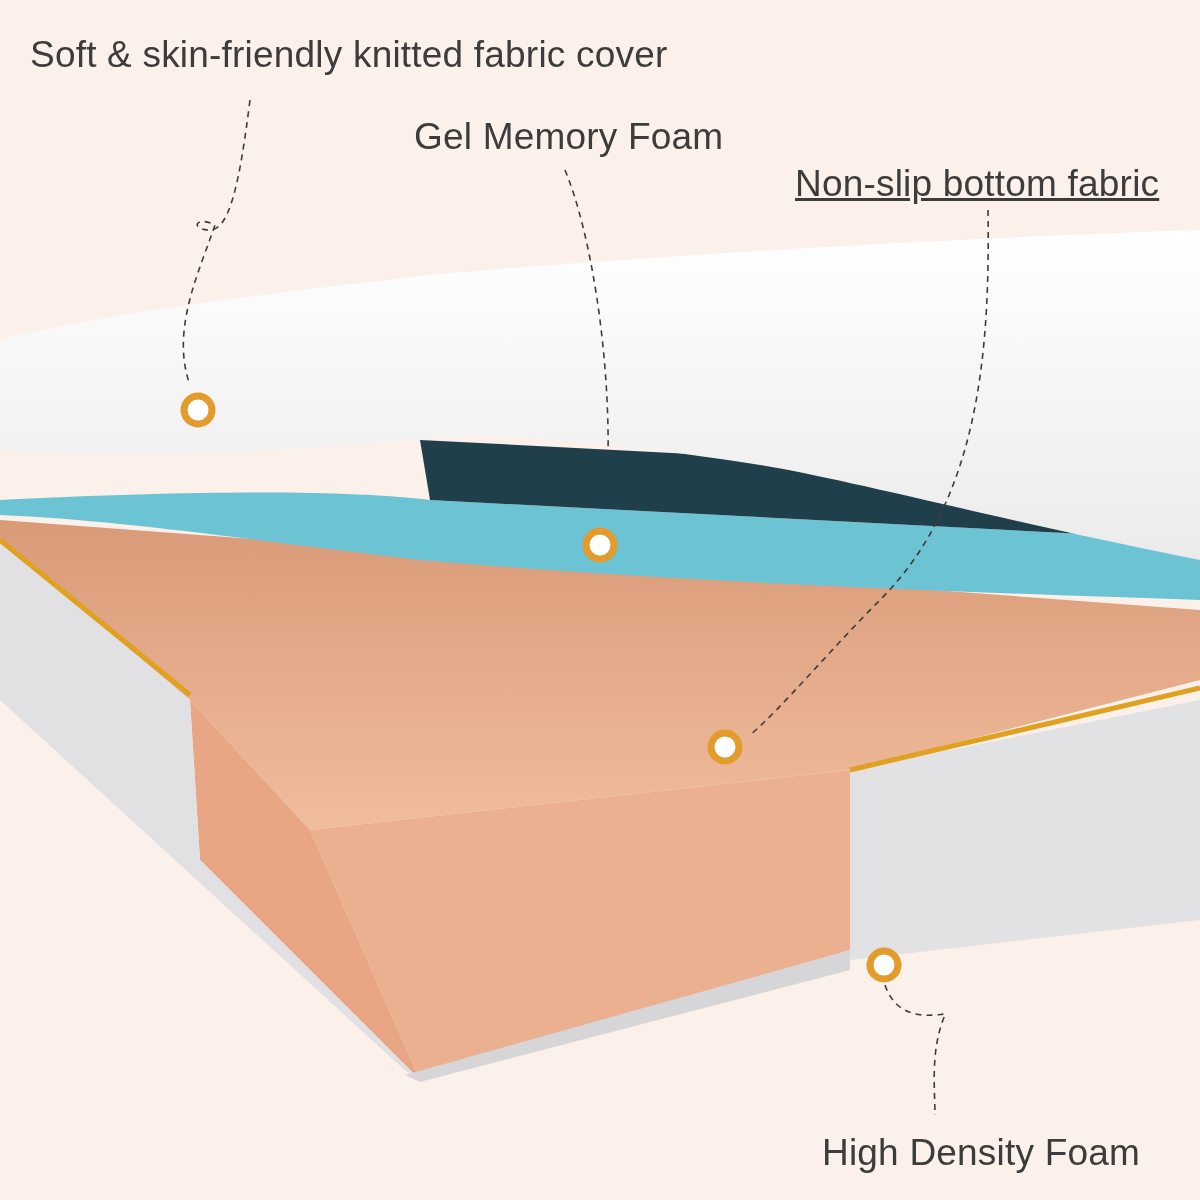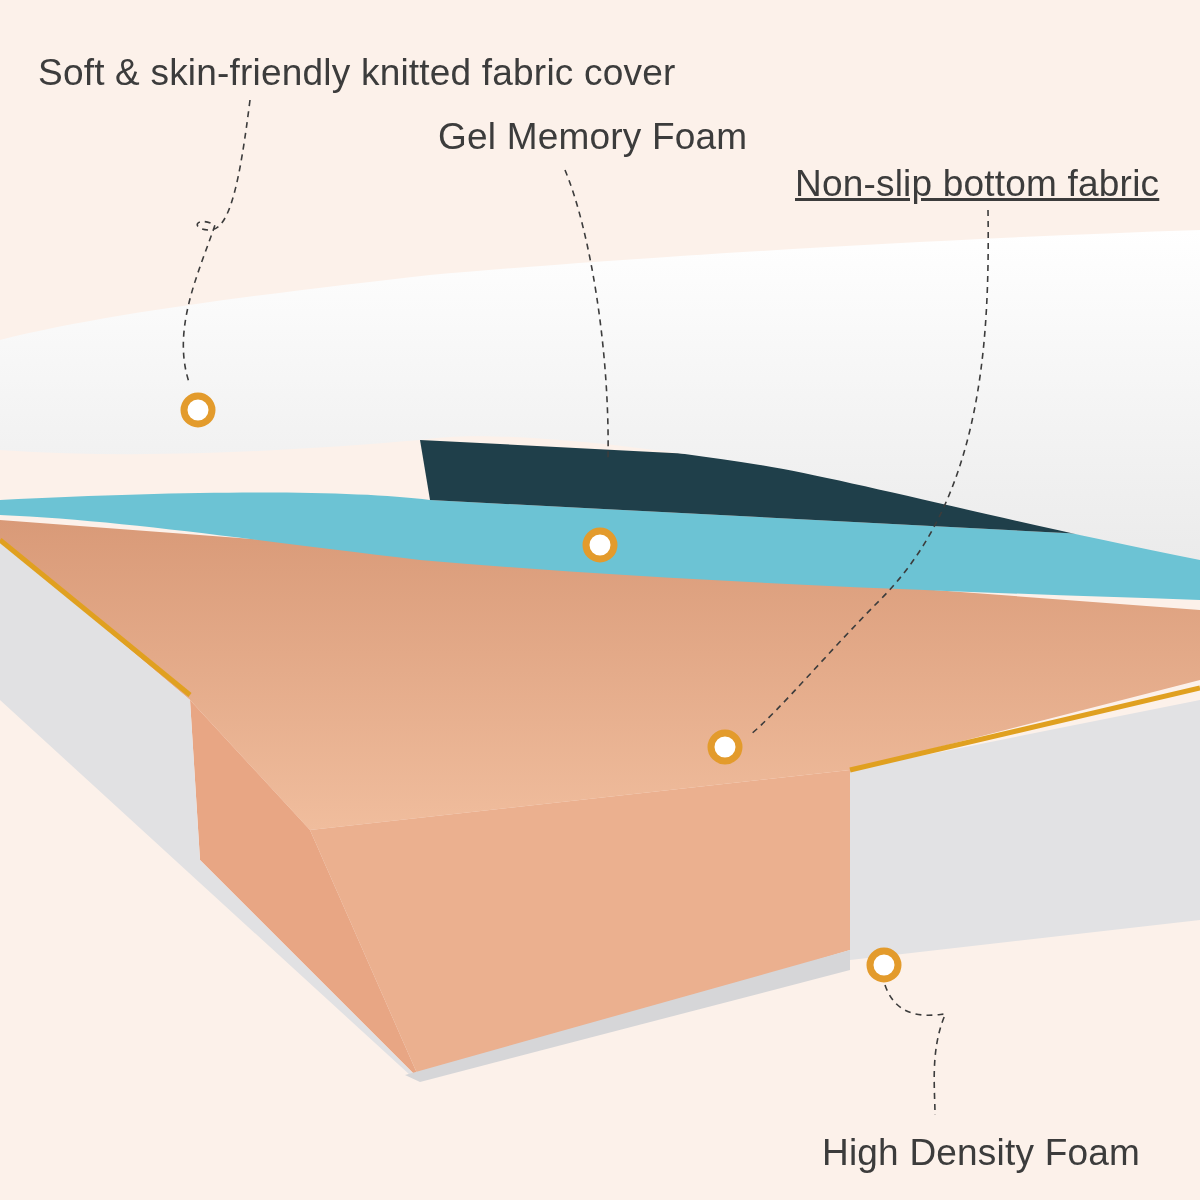--- a/index.html
+++ b/index.html
@@ -48,16 +48,16 @@
   </g>
 
   <g fill="#ffffff" stroke="#e39b2c" stroke-width="7">
     <circle cx="198" cy="410" r="14"></circle>
     <circle cx="600" cy="545" r="14"></circle>
     <circle cx="725" cy="747" r="14"></circle>
     <circle cx="884" cy="965" r="14"></circle>
   </g>
 </svg>
 
-<div class="label" style="left:30px;top:52px;margin-left:8px;">Soft &amp; skin-friendly knitted fabric cover</div>
-<div class="label" style="left:438px;top:116px;">Gel Memory Foam</div>
+<div class="label" style="left:30px;top:34px;">Soft &amp; skin-friendly knitted fabric cover</div>
+<div class="label" style="left:414px;top:116px;">Gel Memory Foam</div>
 <div class="label" style="left:795px;top:163px;text-decoration:underline;">Non-slip bottom fabric</div>
 <div class="label" style="left:822px;top:1132px;">High Density Foam</div>
 
 </body></html>

